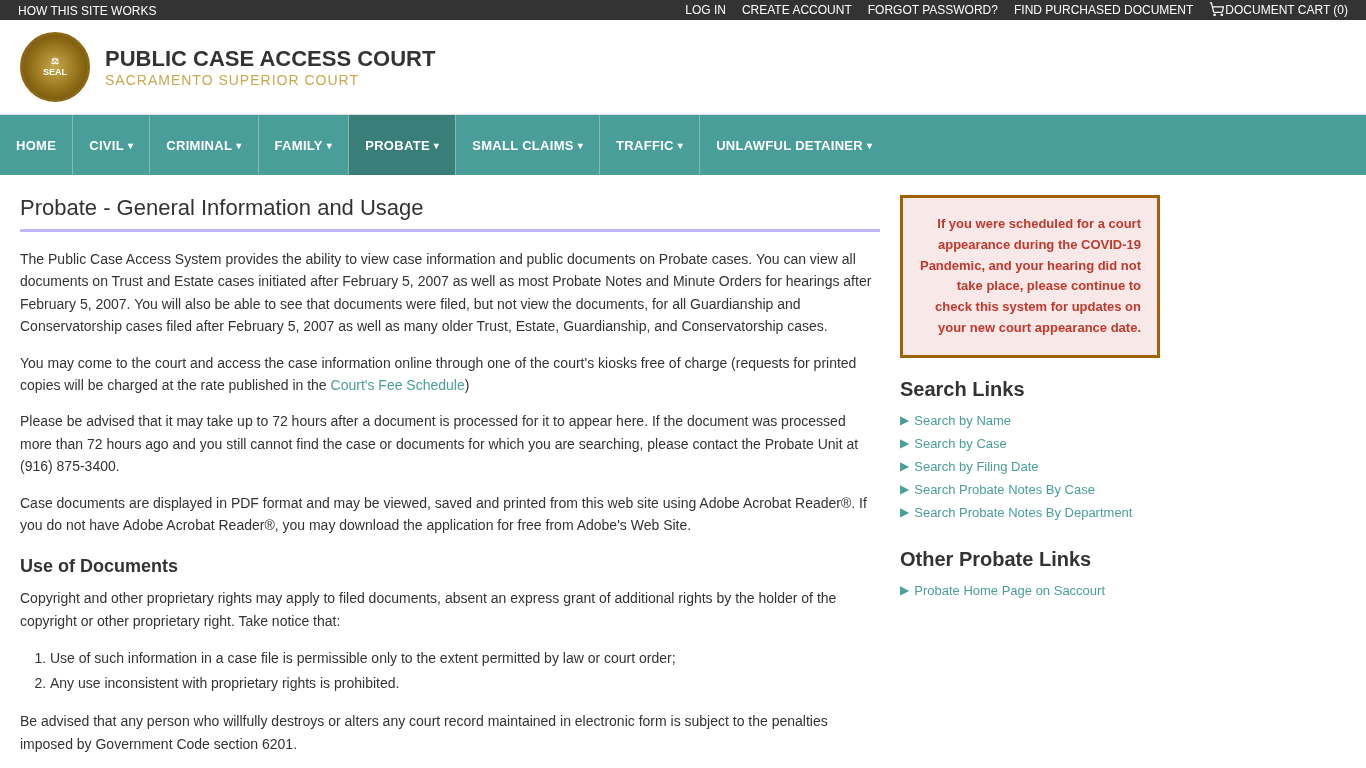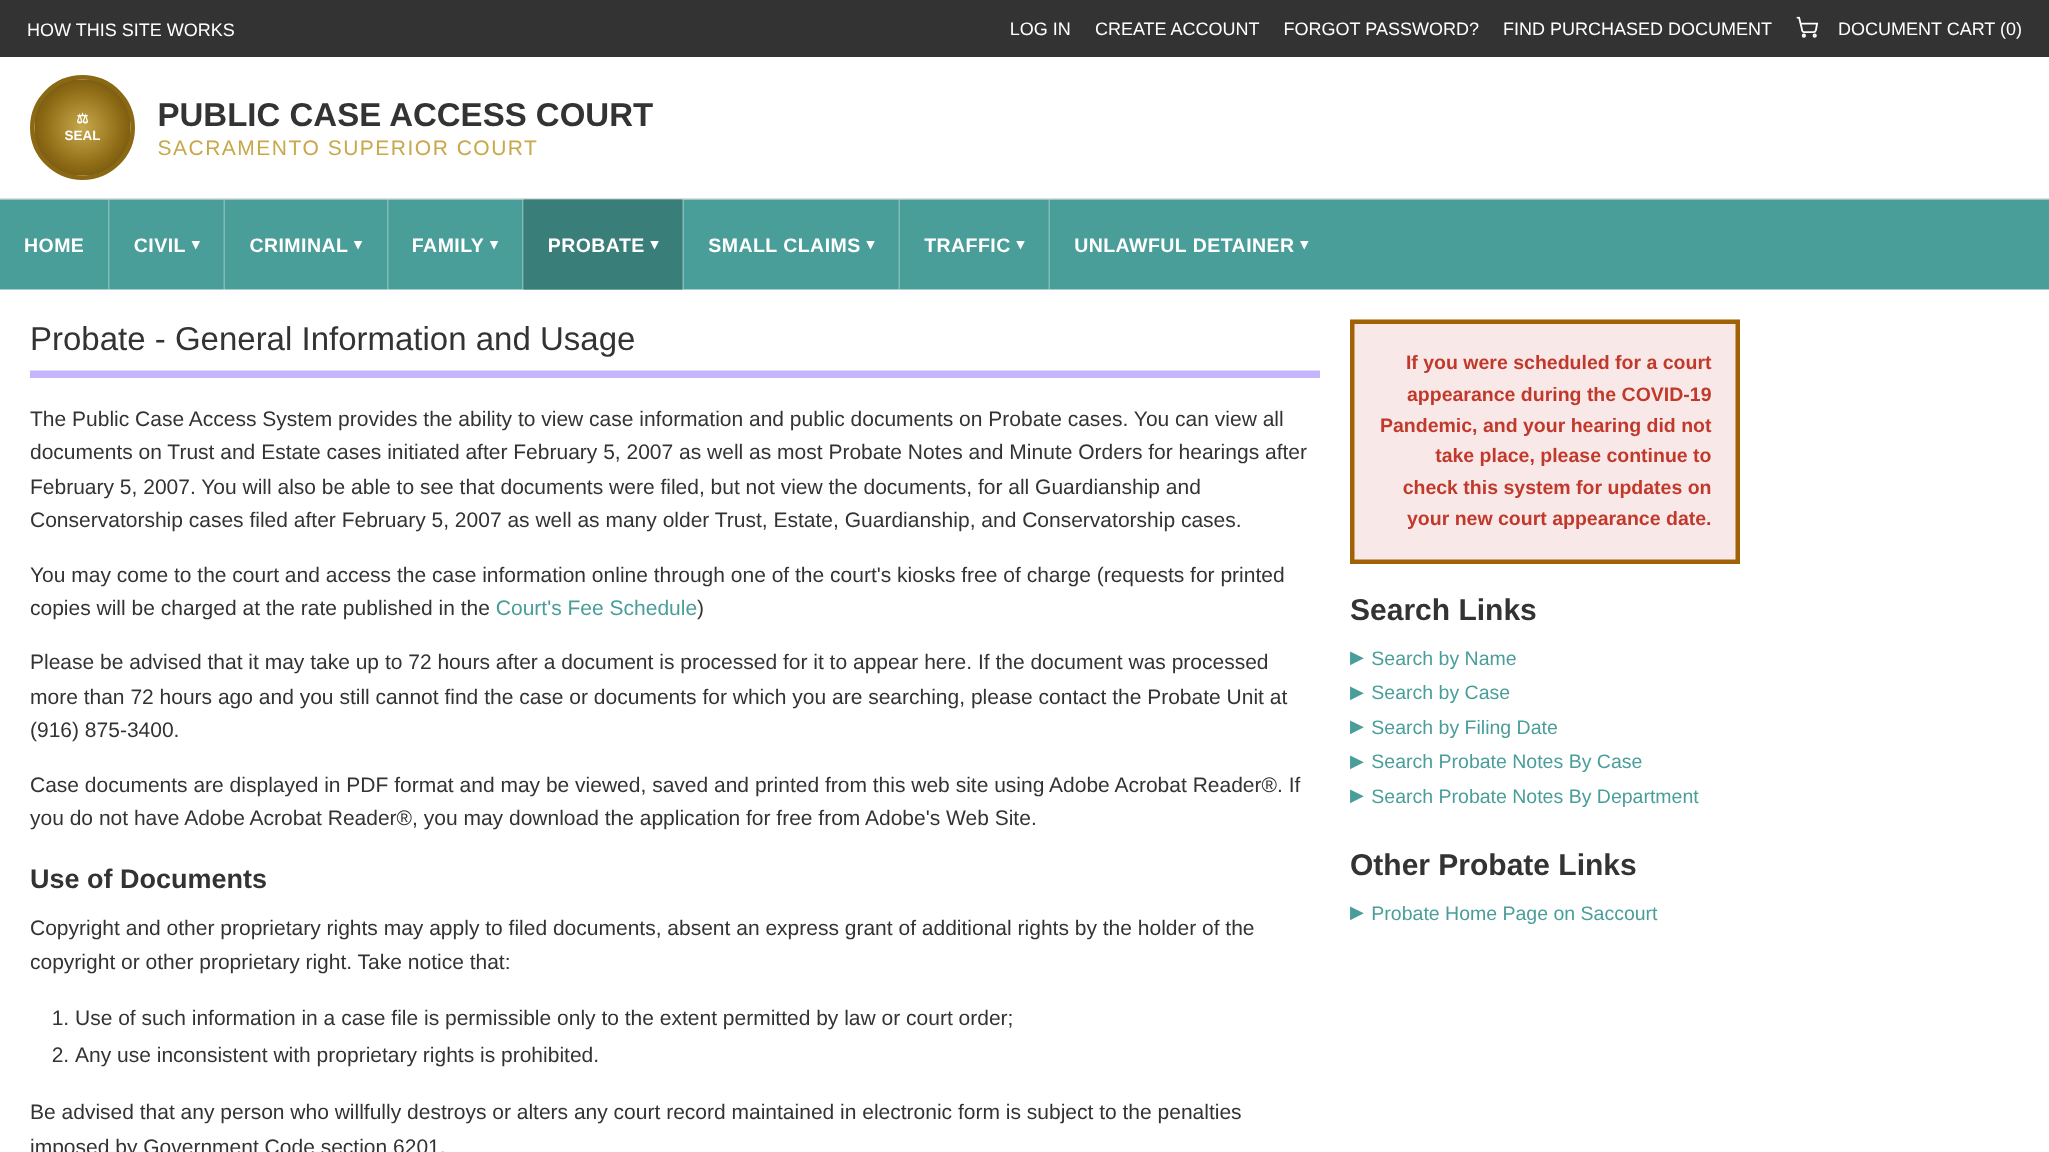--- a/index.html
+++ b/index.html
@@ -6,30 +6,30 @@
     body { font-family: Arial, sans-serif; font-size: 14px; color: #333; background: #fff; width: 1366px; }
 
     
     #top-bar {
       background: #333;
       color: #fff;
       display: flex;
       align-items: center;
       justify-content: space-between;
       padding: 0 10px;
-      height: 38px;
+      height: 20px;
     }
     #top-bar-left a, #top-bar-right a {
       color: #fff;
       text-decoration: none;
       font-size: 12px;
       padding: 0 8px;
     }
     #top-bar-right { display: flex; align-items: center; }
-    .cart-link { display: flex; align-items: center; gap: 12px; }
+    .cart-link { display: flex; align-items: center; gap: 0; }
     .cart-icon-svg { fill: #fff; width: 16px; height: 16px; }
 
     
     #header {
       display: flex;
       align-items: center;
       padding: 12px 20px;
       background: #fff;
       border-bottom: 1px solid #ddd;
     }
@@ -83,21 +83,21 @@
       width: 260px;
       flex-shrink: 0;
     }
 
     
     #content h2.page-title {
       font-size: 22px;
       font-weight: normal;
       color: #333;
       margin-bottom: 16px;
-      border-bottom: 5px solid #c4b5fd;
+      border-bottom: 3px solid #c4b5fd;
       padding-bottom: 8px;
     }
     #content p { margin-bottom: 14px; line-height: 1.6; font-size: 14px; }
     #content h3.section-title { font-size: 18px; font-weight: bold; color: #333; margin: 20px 0 10px; }
     #content ol { margin: 10px 0 14px 30px; line-height: 1.8; }
     #content a { color: #4a9e9a; }
 
     
     .sidebar-notice {
       background: #f9e8e8;

